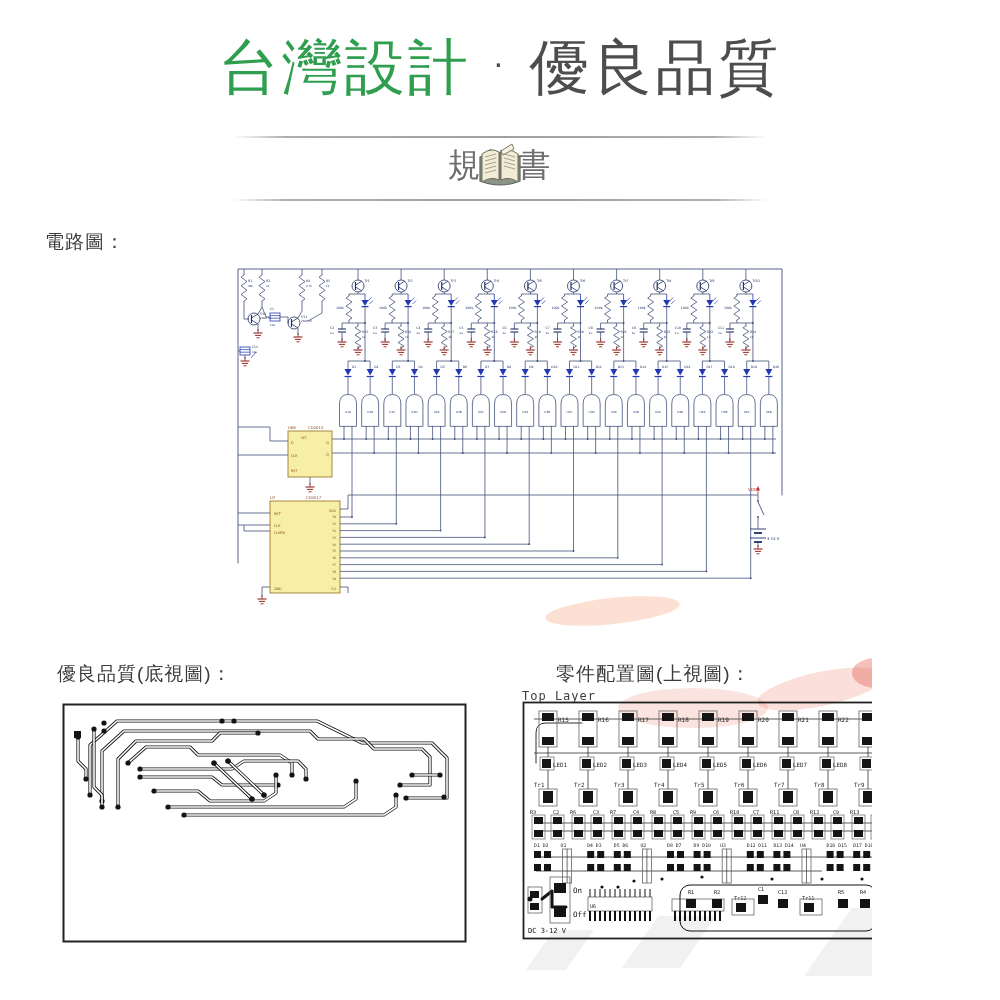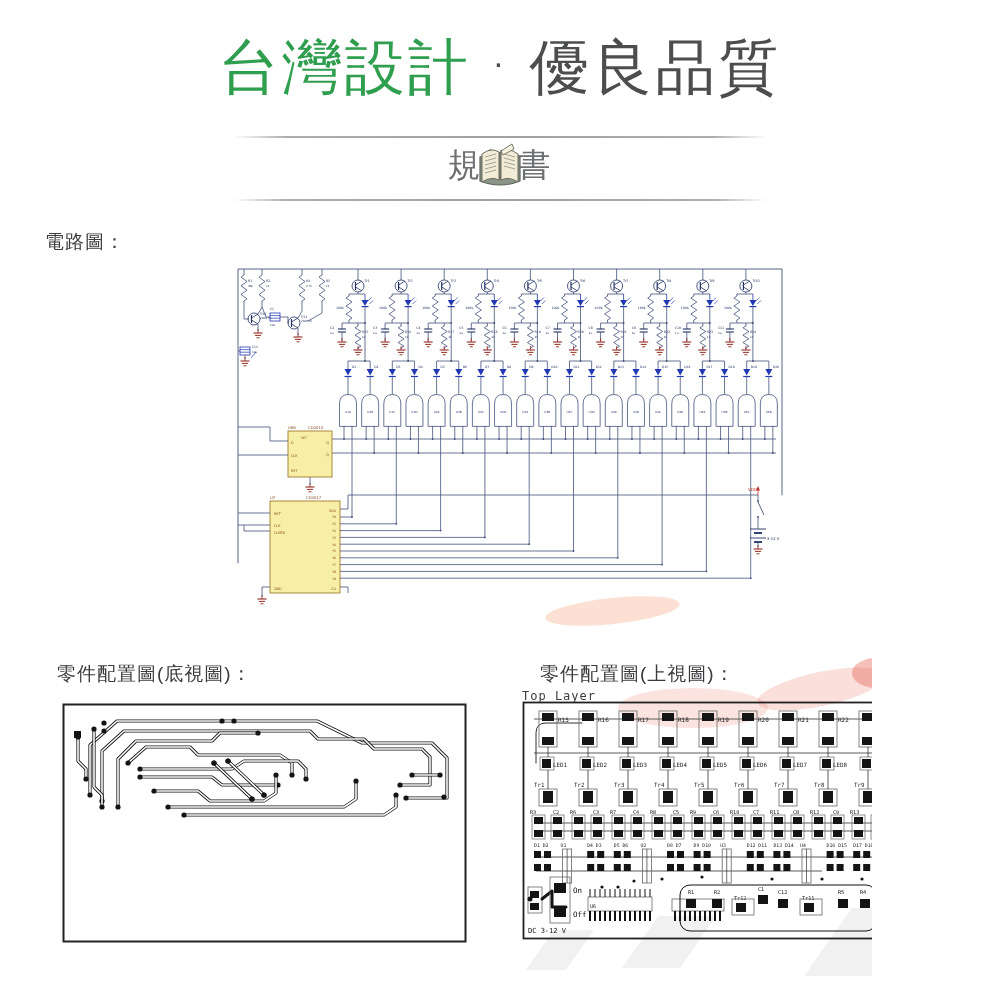--- a/index.html
+++ b/index.html
@@ -11,21 +11,21 @@
   .title .gray{color:#4c4d4f;}
   .title .sep{color:#4c4d4f;font-size:34px;vertical-align:14px;margin:0 22px;}
   .divider{position:absolute;left:233px;width:534px;height:2px;
            background:linear-gradient(90deg,rgba(170,170,170,0),rgba(160,160,160,.85) 10%,rgba(150,150,150,.9) 50%,rgba(160,160,160,.85) 90%,rgba(170,170,170,0));}
   .d1{top:136px;} .d2{top:199px;}
   .specrow{position:absolute;top:143px;left:0;width:1000px;display:flex;justify-content:center;align-items:center;gap:12px;}
   .specrow .lbl{font-size:33px;color:#6e6f71;letter-spacing:2px;}
   .caption{position:absolute;font-size:19px;color:#3a3a3c;letter-spacing:1px;text-align:right;}
   .cap-schematic{left:45px;top:229px;}
   .cap-pcb{left:57px;top:661px;}
-  .cap-layout{left:540px;top:661px;}
+  .cap-layout{left:556px;top:661px;}
   .toplayer{position:absolute;left:522px;top:689px;font-family:"DejaVu Sans Mono","Liberation Mono",monospace;
             font-size:12px;color:#3c3c3c;letter-spacing:1px;}
   svg{position:absolute;}
   #schematic{left:230px;top:263px;width:560px;height:367px;font-family:"DejaVu Sans",sans-serif;}
   #pcb{left:62px;top:703px;width:405px;height:240px;}
   #layout{left:522px;top:701px;width:423px;height:239px;font-family:"DejaVu Sans Mono","Liberation Mono",monospace;}
   .wm{position:absolute;pointer-events:none;}
   .blob{border-radius:50%;}
   .stroke{background:rgba(120,120,128,.10);transform:skewX(-35deg);}
   .z0{z-index:0;} .z1{z-index:1;}
@@ -66,21 +66,21 @@
         <line x1="28" y1="19" x2="39" y2="22"></line>
           <line x1="28" y1="23" x2="39" y2="26"></line>
       </g>
       <line x1="24" y1="9" x2="24" y2="37" stroke="#6b6b5e" stroke-width="1"></line>
     </svg>
     <span class="lbl">規格書</span>
   </div>
   <div class="divider d2"></div>
 
   <div class="caption cap-schematic">電路圖：</div>
-  <div class="caption cap-pcb">零件配置圖(底視圖)：</div>
+  <div class="caption cap-pcb">優良品質(底視圖)：</div>
   <div class="caption cap-layout">零件配置圖(上視圖)：</div>
   <div class="toplayer">Top Layer</div>
 
   <svg id="schematic" class="z1" viewBox="0 0 560 367">
       <g>
         <path d="M8,300 L8,6 L552,6 L552,232" stroke="#44527c" stroke-width="0.9" fill="none" stroke-linejoin="round" stroke-linecap="round"></path>
         <line x1="14" y1="6" x2="14" y2="12" stroke="#44527c" stroke-width="0.8"></line>
         <path d="M14,12L11.0,14.2L17.0,18.5L11.0,22.8L17.0,27.2L11.0,31.5L17.0,35.8L14,38" stroke="#44527c" stroke-width="0.8" fill="none" stroke-linejoin="round" stroke-linecap="round"></path>
         <text x="18" y="19" font-size="3.2" fill="#1f3064">R1</text>
         <text x="18" y="24" font-size="2.8" fill="#1f3064">39k</text>

